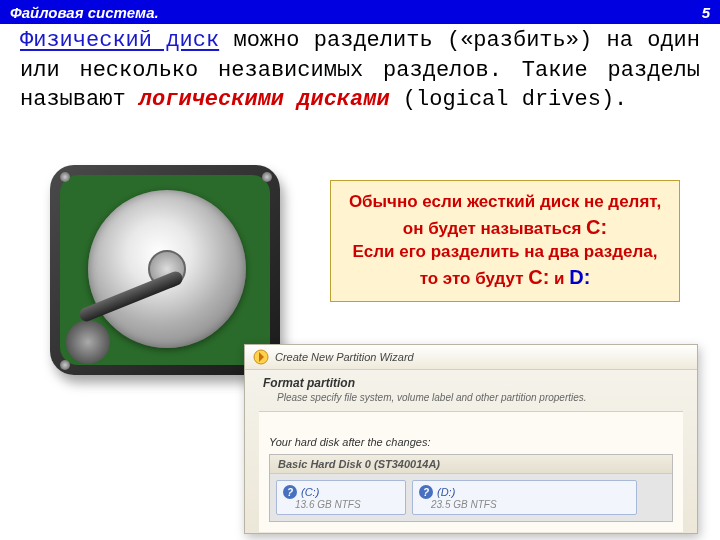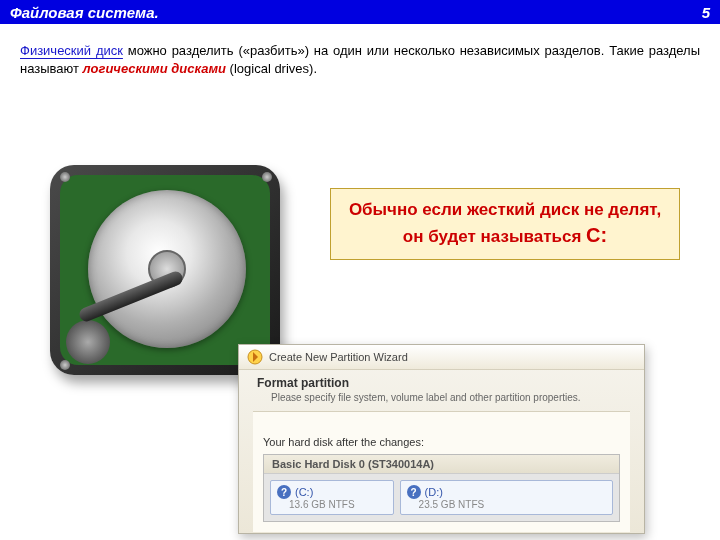--- a/index.html
+++ b/index.html
@@ -17,25 +17,26 @@
     display: flex;
     justify-content: space-between;
     align-items: center;
     padding: 12px 10px;
     font-size: 15px;
     font-weight: bold;
     font-style: italic;
     height: 22px;
   }
   .paragraph {
-    padding: 18px 20px 0 20px;
-    font-size: 13px;
+    padding: 2px 20px 0 20px;
+    font-size: 22px;
     line-height: 1.35;
     color: #000;
     text-align: justify;
+    font-family: Liberation Mono, monospace;
   }
   .hl-blue-ul {
     color: #1818cc;
     text-decoration: underline;
     text-underline-offset: 3px;
   }
   .hl-red-it {
     color: #d00000;
     font-style: italic;
     font-weight: bold;
@@ -96,44 +97,45 @@
   }
   .screw {
     position: absolute;
     width: 10px; height: 10px;
     border-radius: 50%;
     background: radial-gradient(circle,#ccc,#555);
   }
   .callout {
     position: absolute;
     left: 330px;
-    top: 188px;
+    top: 180px;
     width: 350px;
     background: #fff4cf;
     border: 1px solid #c0a030;
     padding: 10px 12px;
     font-size: 17px;
     font-weight: bold;
     text-align: center;
     line-height: 1.35;
   }
   .callout .red { color: #cc0000; }
   .callout .blue { color: #0000cc; }
   .callout .bigC { font-size: 20px; }
   .wizard {
     position: absolute;
-    left: 238px;
+    left: 244px;
     top: 344px;
-    width: 407px;
+    width: 454px;
     height: 190px;
     background: linear-gradient(#f6f4ed,#ece7d8);
     border: 1px solid #b8b4a4;
     box-shadow: 2px 4px 10px rgba(0,0,0,.25);
     font-size: 11px;
     color: #333;
+    font-style: italic;
   }
   .wizard .titlebar {
     display: flex;
     align-items: center;
     gap: 6px;
     padding: 4px 8px;
     border-bottom: 1px solid #d6d0bd;
     background: linear-gradient(#fff,#efeadb);
   }
   .wizard .titlebar svg { flex-shrink: 0; }
@@ -219,20 +221,23 @@
   <div class="arm"></div>
   <div class="screw" style="left:20px;top:22px"></div>
   <div class="screw" style="left:222px;top:22px"></div>
   <div class="screw" style="left:20px;top:210px"></div>
   <div class="screw" style="left:222px;top:210px"></div>
 </div>
 
 <div class="callout">
   <div>
     <span class="red">Обычно если жесткий диск не делят, он будет называться </span><span class="red bigC">С:</span>
+  </div>
+  <div>
+    <span class="red">Если его разделить на два раздела, то это будут </span><span class="red bigC">С:</span><span class="red"> и </span><span class="blue bigC"> D:</span>
   </div>
 </div>
 
 <div class="wizard">
   <div class="titlebar">
     <svg width="16" height="16" viewBox="0 0 16 16">
       <circle cx="8" cy="8" r="7" fill="#ffd24a" stroke="#c89020"></circle>
       <path d="M6 3 L11 8 L6 13" fill="#c87010"></path>
     </svg>
     <span>Create New Partition Wizard</span>

